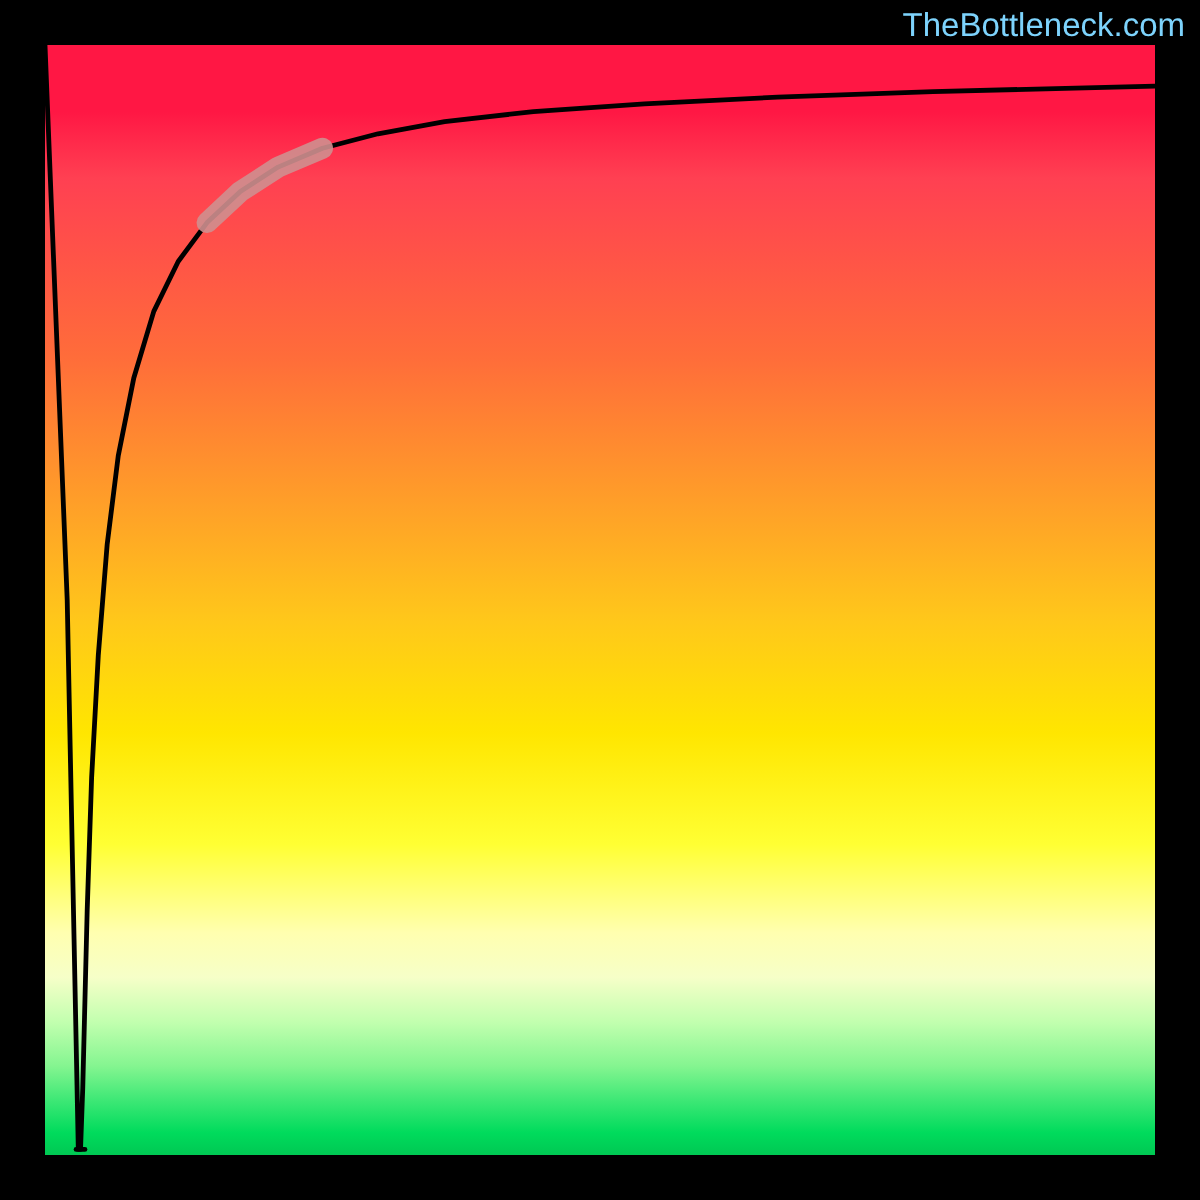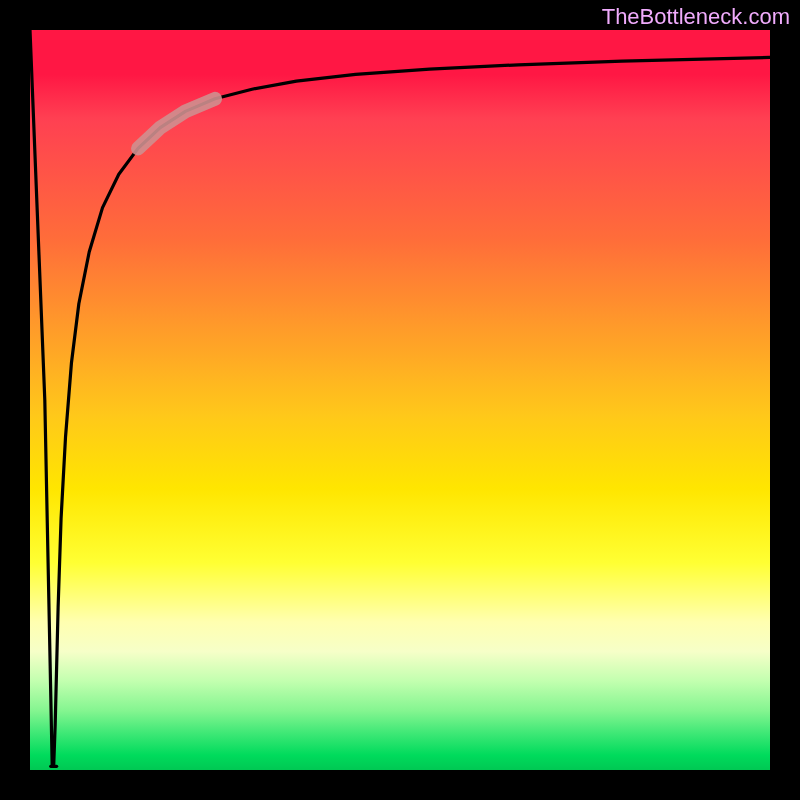--- a/index.html
+++ b/index.html
@@ -47,21 +47,21 @@
     left: 0;
     top: 0;
     width: 800px;
     height: 800px;
     pointer-events: none;
   }
   .attribution {
     position: absolute;
     top: 4px;
     right: 10px;
-    color: #f0abfc;
+    color: #7dd3fc;
     font-size: 22px;
     font-weight: 400;
     letter-spacing: 0;
     user-select: none;
   }
 </style>
 </head>
 <body>
 
 <div class="chart-wrap">

